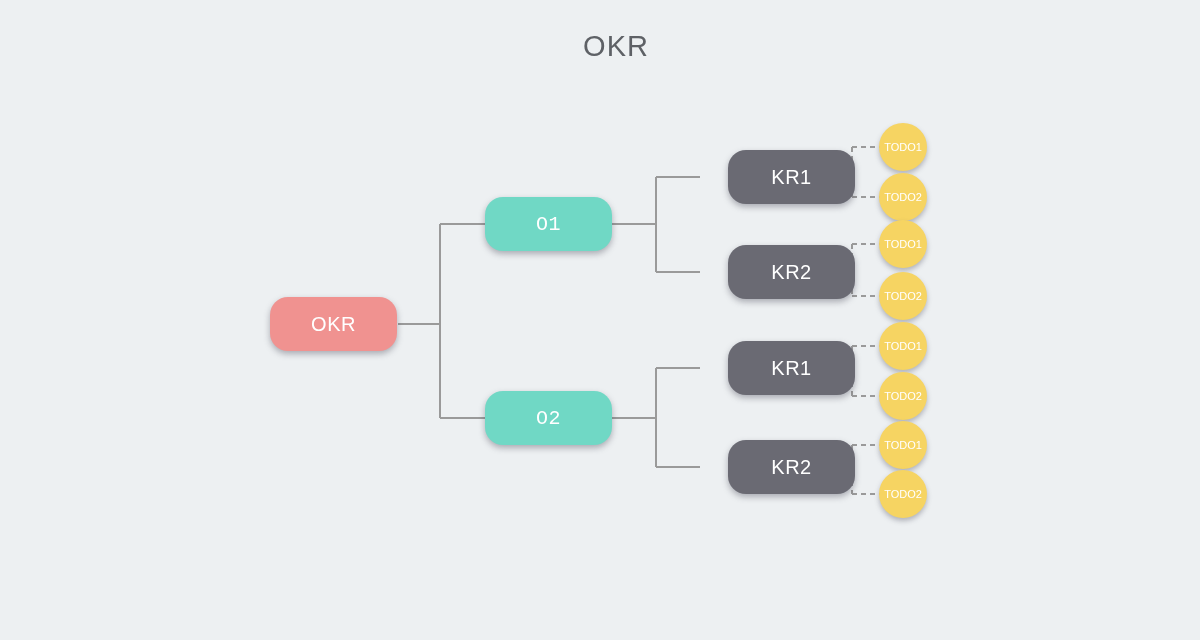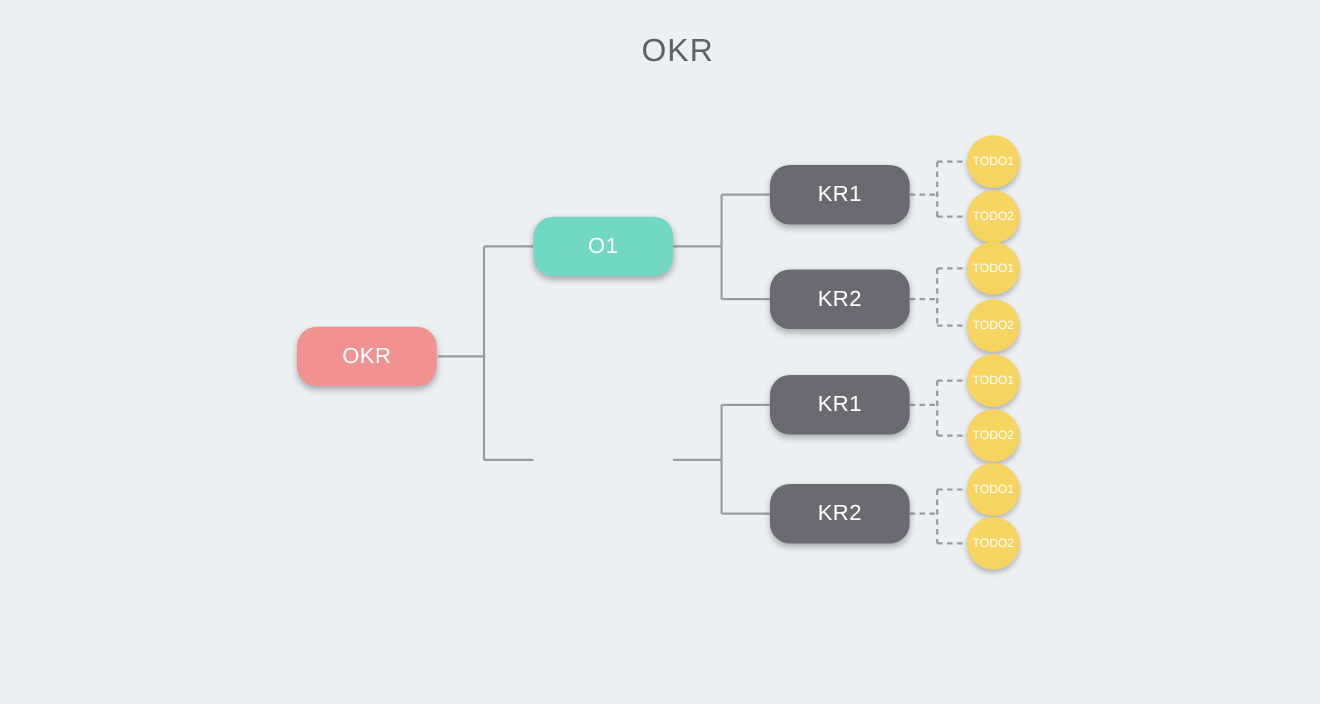--- a/index.html
+++ b/index.html
@@ -55,22 +55,22 @@
   }
   .box {
     width: 127px;
     height: 54px;
     border-radius: 18px;
     font-size: 20px;
     letter-spacing: 0.5px;
     box-shadow: 0 3px 6px rgba(70, 70, 85, 0.40);
   }
   .root      { background: var(--color-root, #f09290); }
-  .objective { background: var(--color-objective, #70d8c5); }
-  .kr        { background: var(--color-key_result, #6a6a73); }
+  .objective { background: var(--color-objective, #70d8c5); font-family: Liberation Mono, monospace; }
+  .kr        { background: var(--color-key_result, #6a6a73); margin-left: 28px; }
   .todo {
     width: 48px;
     height: 48px;
     border-radius: 50%;
     background: var(--color-todo, #f6d462);
     font-size: 11px;
     letter-spacing: 0;
     box-shadow: 0 3px 5px rgba(70, 70, 85, 0.35);
   }
 </style>
@@ -89,20 +89,21 @@
 
     <path class="dashed" d="M827 177 H852 M852 147 V197 M852 147 H880 M852 197 H880"></path>
     <path class="dashed" d="M827 272 H852 M852 244 V296 M852 244 H880 M852 296 H880"></path>
     <path class="dashed" d="M827 368 H852 M852 346 V396 M852 346 H880 M852 396 H880"></path>
     <path class="dashed" d="M827 467 H852 M852 445 V494 M852 445 H880 M852 494 H880"></path>
   </svg>
 
   <div class="node box root" style="left:270px; top:297px;">OKR</div>
 
   <div class="node box objective" style="left:485px; top:197px;">O1</div>
+  <div class="node box objective" style="left:485px; top:391px;">O2</div>
 
   <div class="node box kr" style="left:700px; top:150px;">KR1</div>
   <div class="node box kr" style="left:700px; top:245px;">KR2</div>
   <div class="node box kr" style="left:700px; top:341px;">KR1</div>
   <div class="node box kr" style="left:700px; top:440px;">KR2</div>
 
   <div class="node todo" style="left:879px; top:123px;">TODO1</div>
   <div class="node todo" style="left:879px; top:173px;">TODO2</div>
   <div class="node todo" style="left:879px; top:220px;">TODO1</div>
   <div class="node todo" style="left:879px; top:272px;">TODO2</div>

